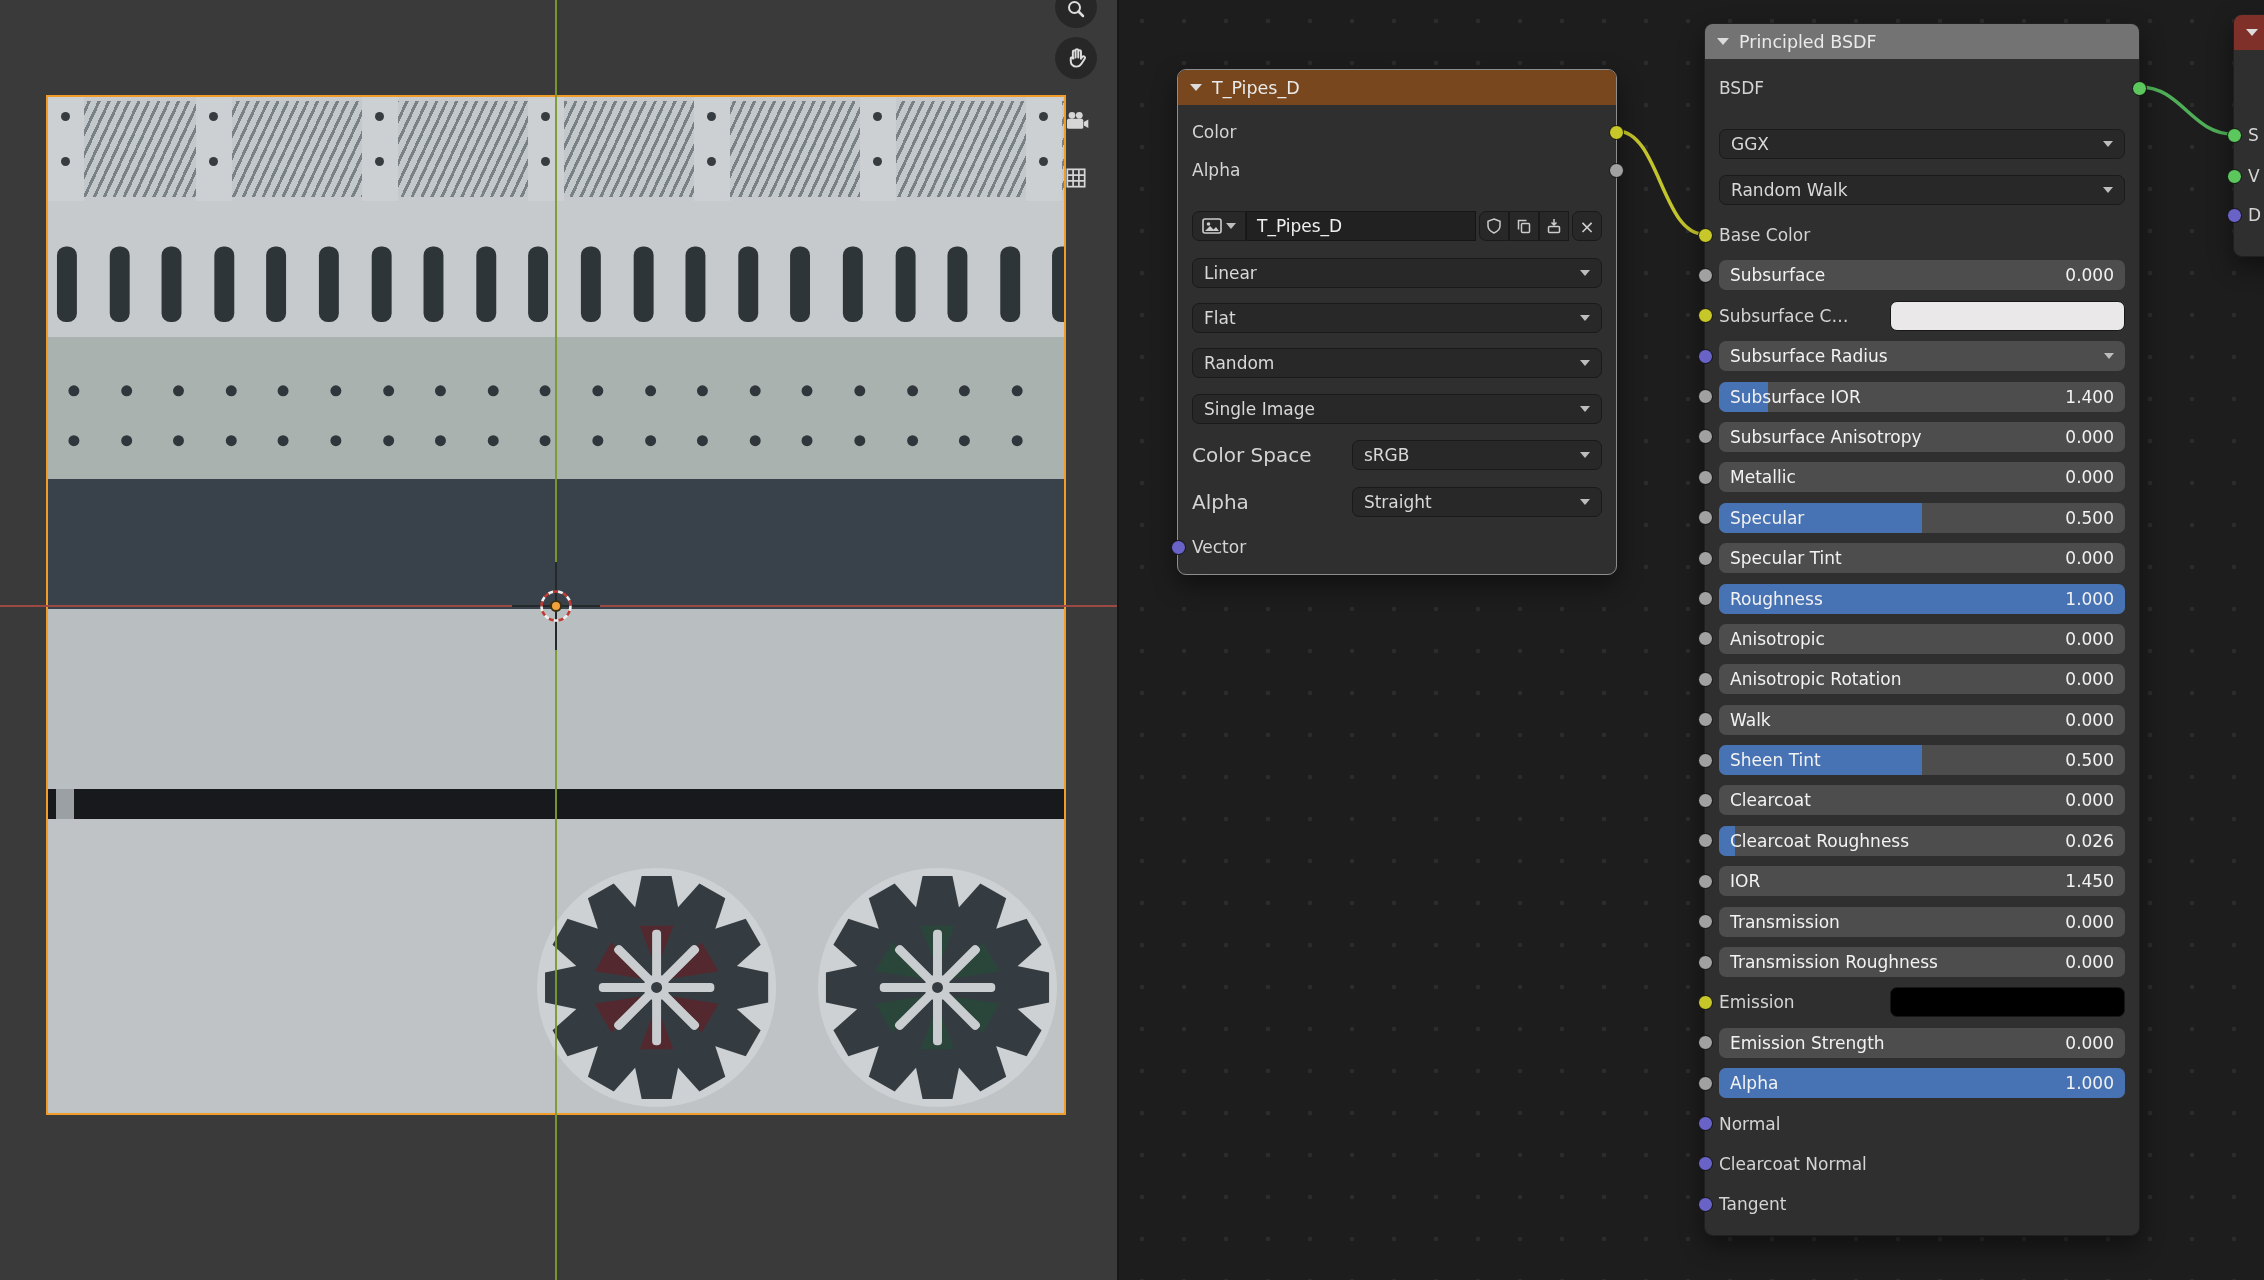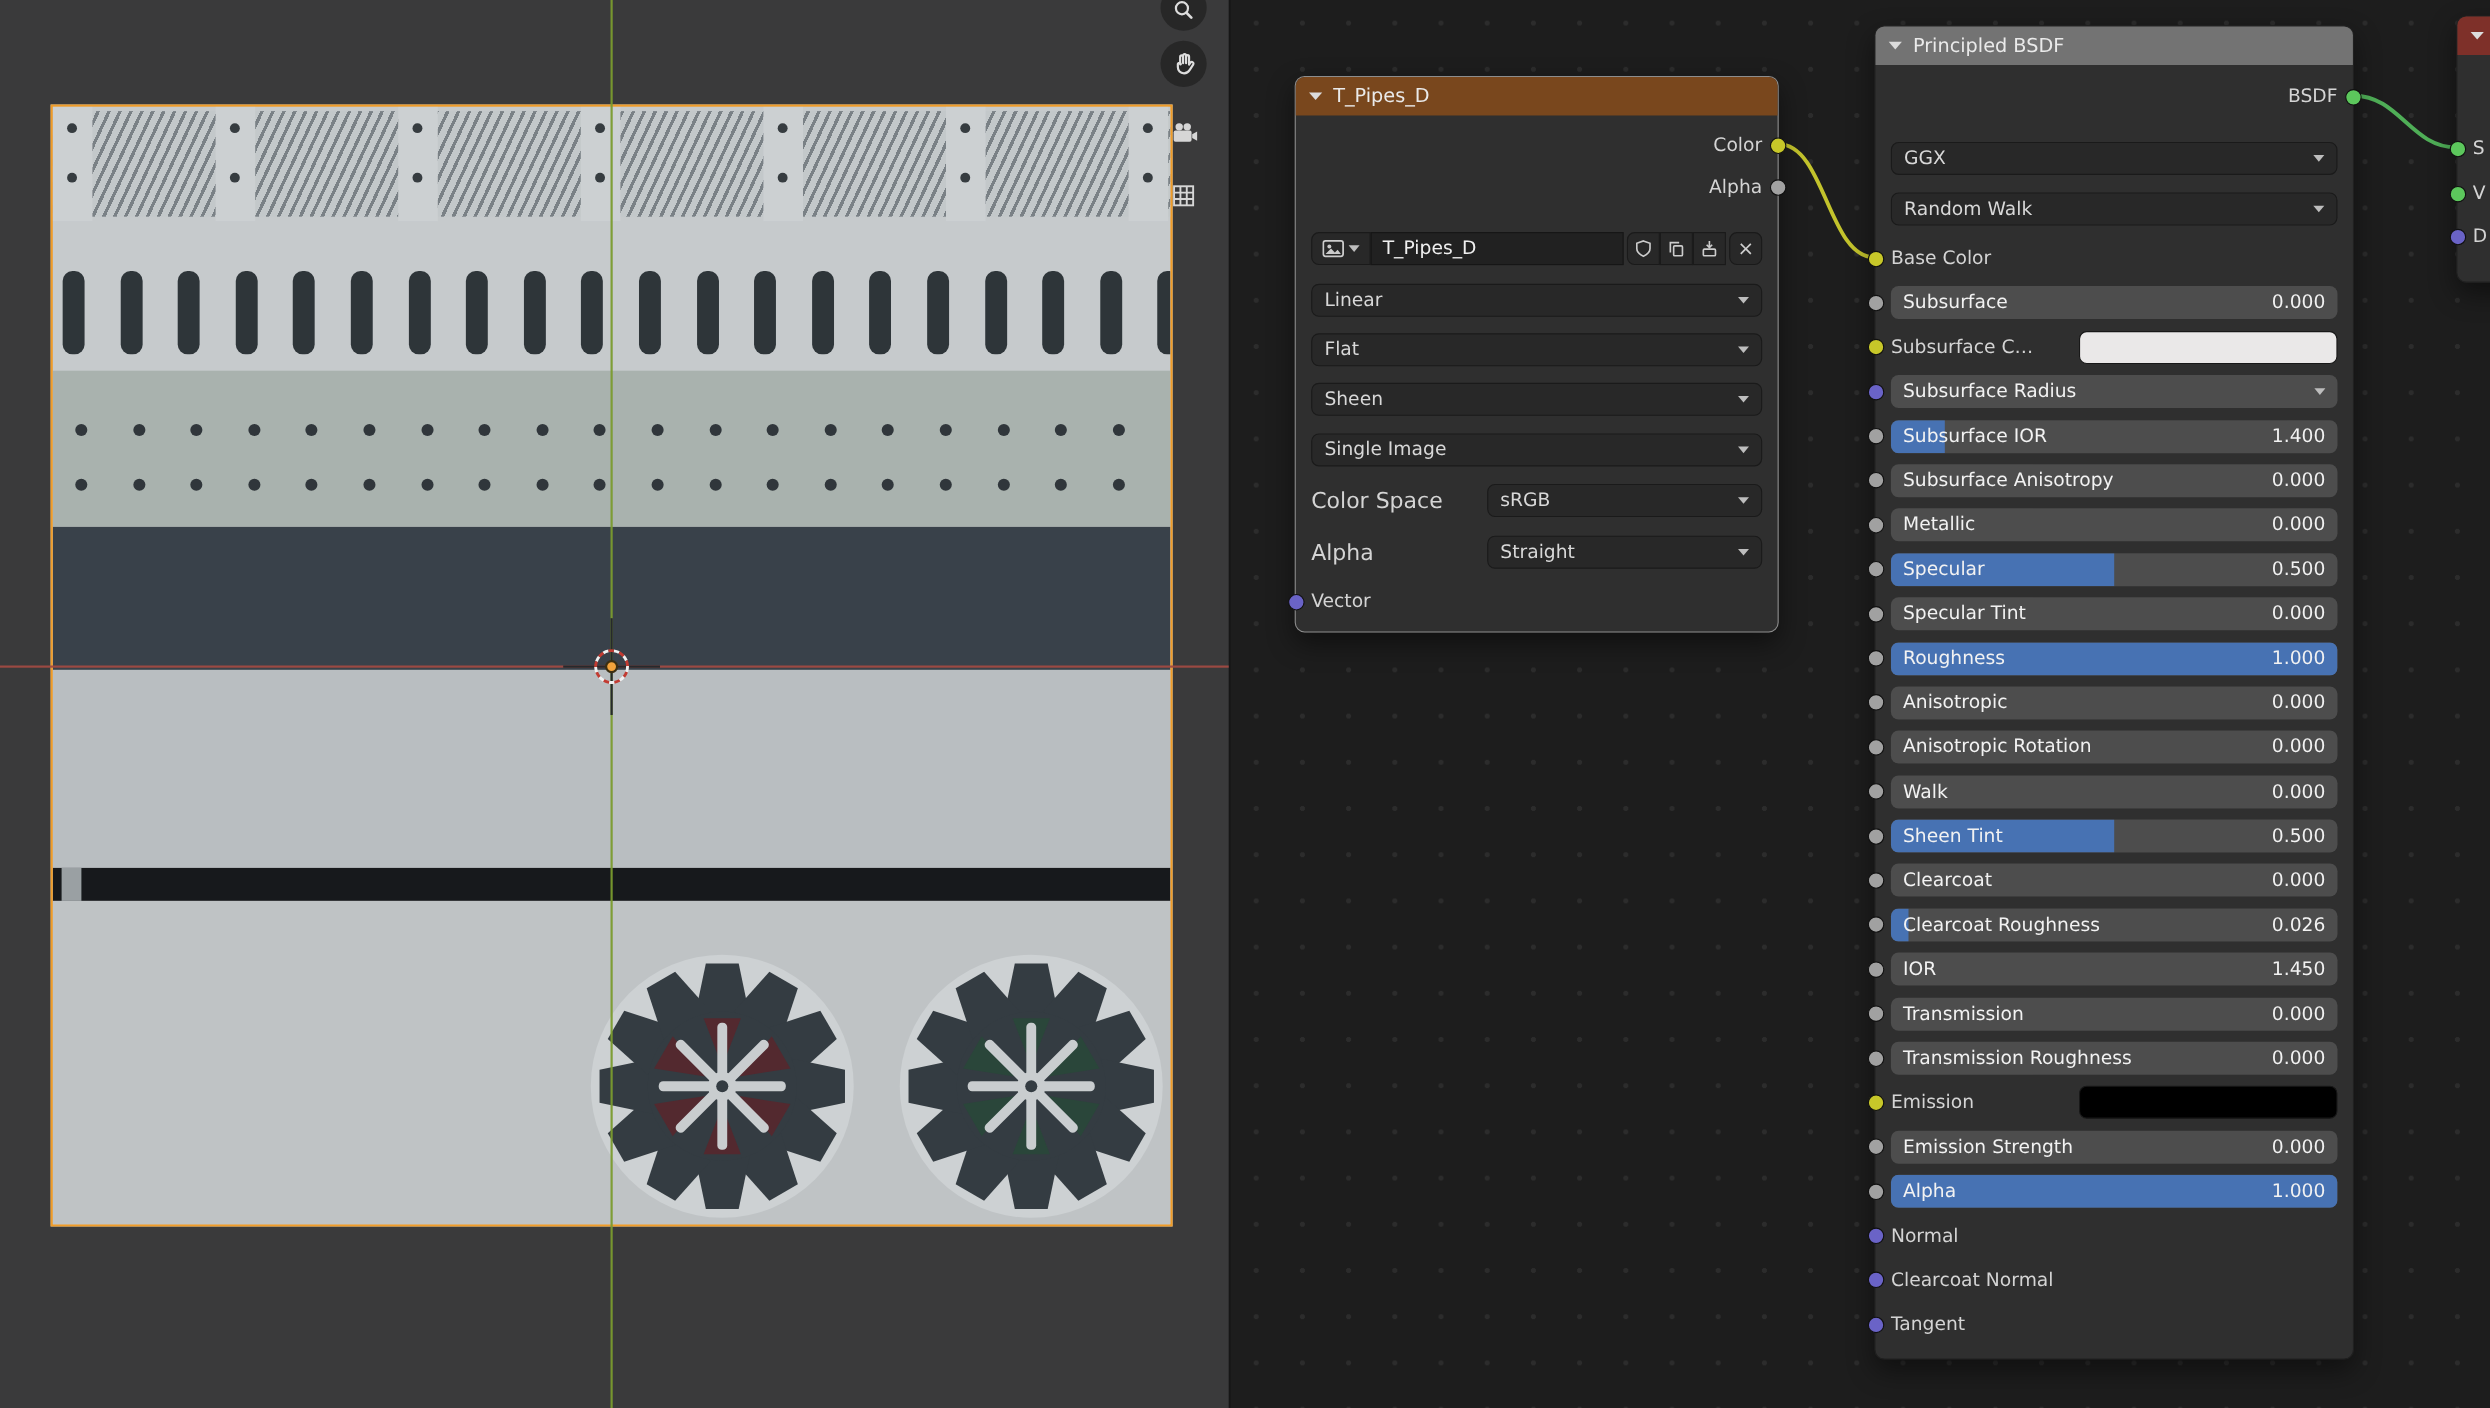--- a/index.html
+++ b/index.html
@@ -47,21 +47,21 @@
   .caret { width:0; height:0; border-left:6px solid transparent; border-right:6px solid transparent; border-top:7px solid #dcdcdc; }
   .nbody { padding:12px 14px 12px; }
   .row { position:relative; height:30px; display:flex; align-items:center; }
   .mb { margin-bottom:10.4px; }
   .socket { position:absolute; width:15px; height:15px; border-radius:50%; border:1.5px solid #101010; top:7.5px; }
   .socket.in { left:-21.5px; } .socket.out { right:-21.5px; }
   .s-yellow { background:#c7c729; } .s-gray { background:#a1a1a1; }
   .s-purple { background:#6a63c7; } .s-green { background:#5cc75c; }
   .lbl { color:#d4d4d4; font-size:17px; white-space:nowrap; }
   .grow { flex:1; }
-  .out-row { justify-content:flex-end; }
+  .out-row { }
   .dd { flex:1; height:30px; background:#282828; border:1px solid #1a1a1a; border-radius:7px; display:flex; align-items:center; padding:0 11px; color:#d8d8d8; font-size:17px; }
   .chev { width:0; height:0; border-left:5px solid transparent; border-right:5px solid transparent; border-top:6px solid #bdbdbd; margin-left:auto; }
   .slider, .gdd { flex:1; height:30px; background:#4d4d4d; border-radius:7px; position:relative; overflow:hidden; display:flex; align-items:center; padding:0 11px; font-size:17px; color:#f2f2f2; }
   .slider .fill { position:absolute; left:0; top:0; bottom:0; background:#4772b3; }
   .slider .t, .slider .val { position:relative; white-space:nowrap; }
   .slider .val { margin-left:auto; }
   .swatch { height:30px; border-radius:7px; border:1px solid #181818; }
   .splitlab { width:39%; color:#d4d4d4; font-size:20px; }
   .btn { height:30px; background:#282828; border:1px solid #1a1a1a; display:flex; align-items:center; justify-content:center; color:#cfcfcf; }
   .namefield { flex:1; height:30px; background:#212121; border:1px solid #161616; display:flex; align-items:center; padding:0 10px; color:#efefef; font-size:17px; }
@@ -285,21 +285,21 @@
           </div>
         </div>
         <div class="row" style="margin-bottom:15px">
           <div class="dd">
             <span>Flat</span>
             <span class="chev"></span>
           </div>
         </div>
         <div class="row" style="margin-bottom:16px">
           <div class="dd">
-            <span>Sheen</span>
+            <span>Random</span>
             <span class="chev"></span>
           </div>
         </div>
         <div class="row" style="margin-bottom:16px">
           <div class="dd">
             <span>Single Image</span>
             <span class="chev"></span>
           </div>
         </div>
         <div class="row" style="margin-bottom:17px">

